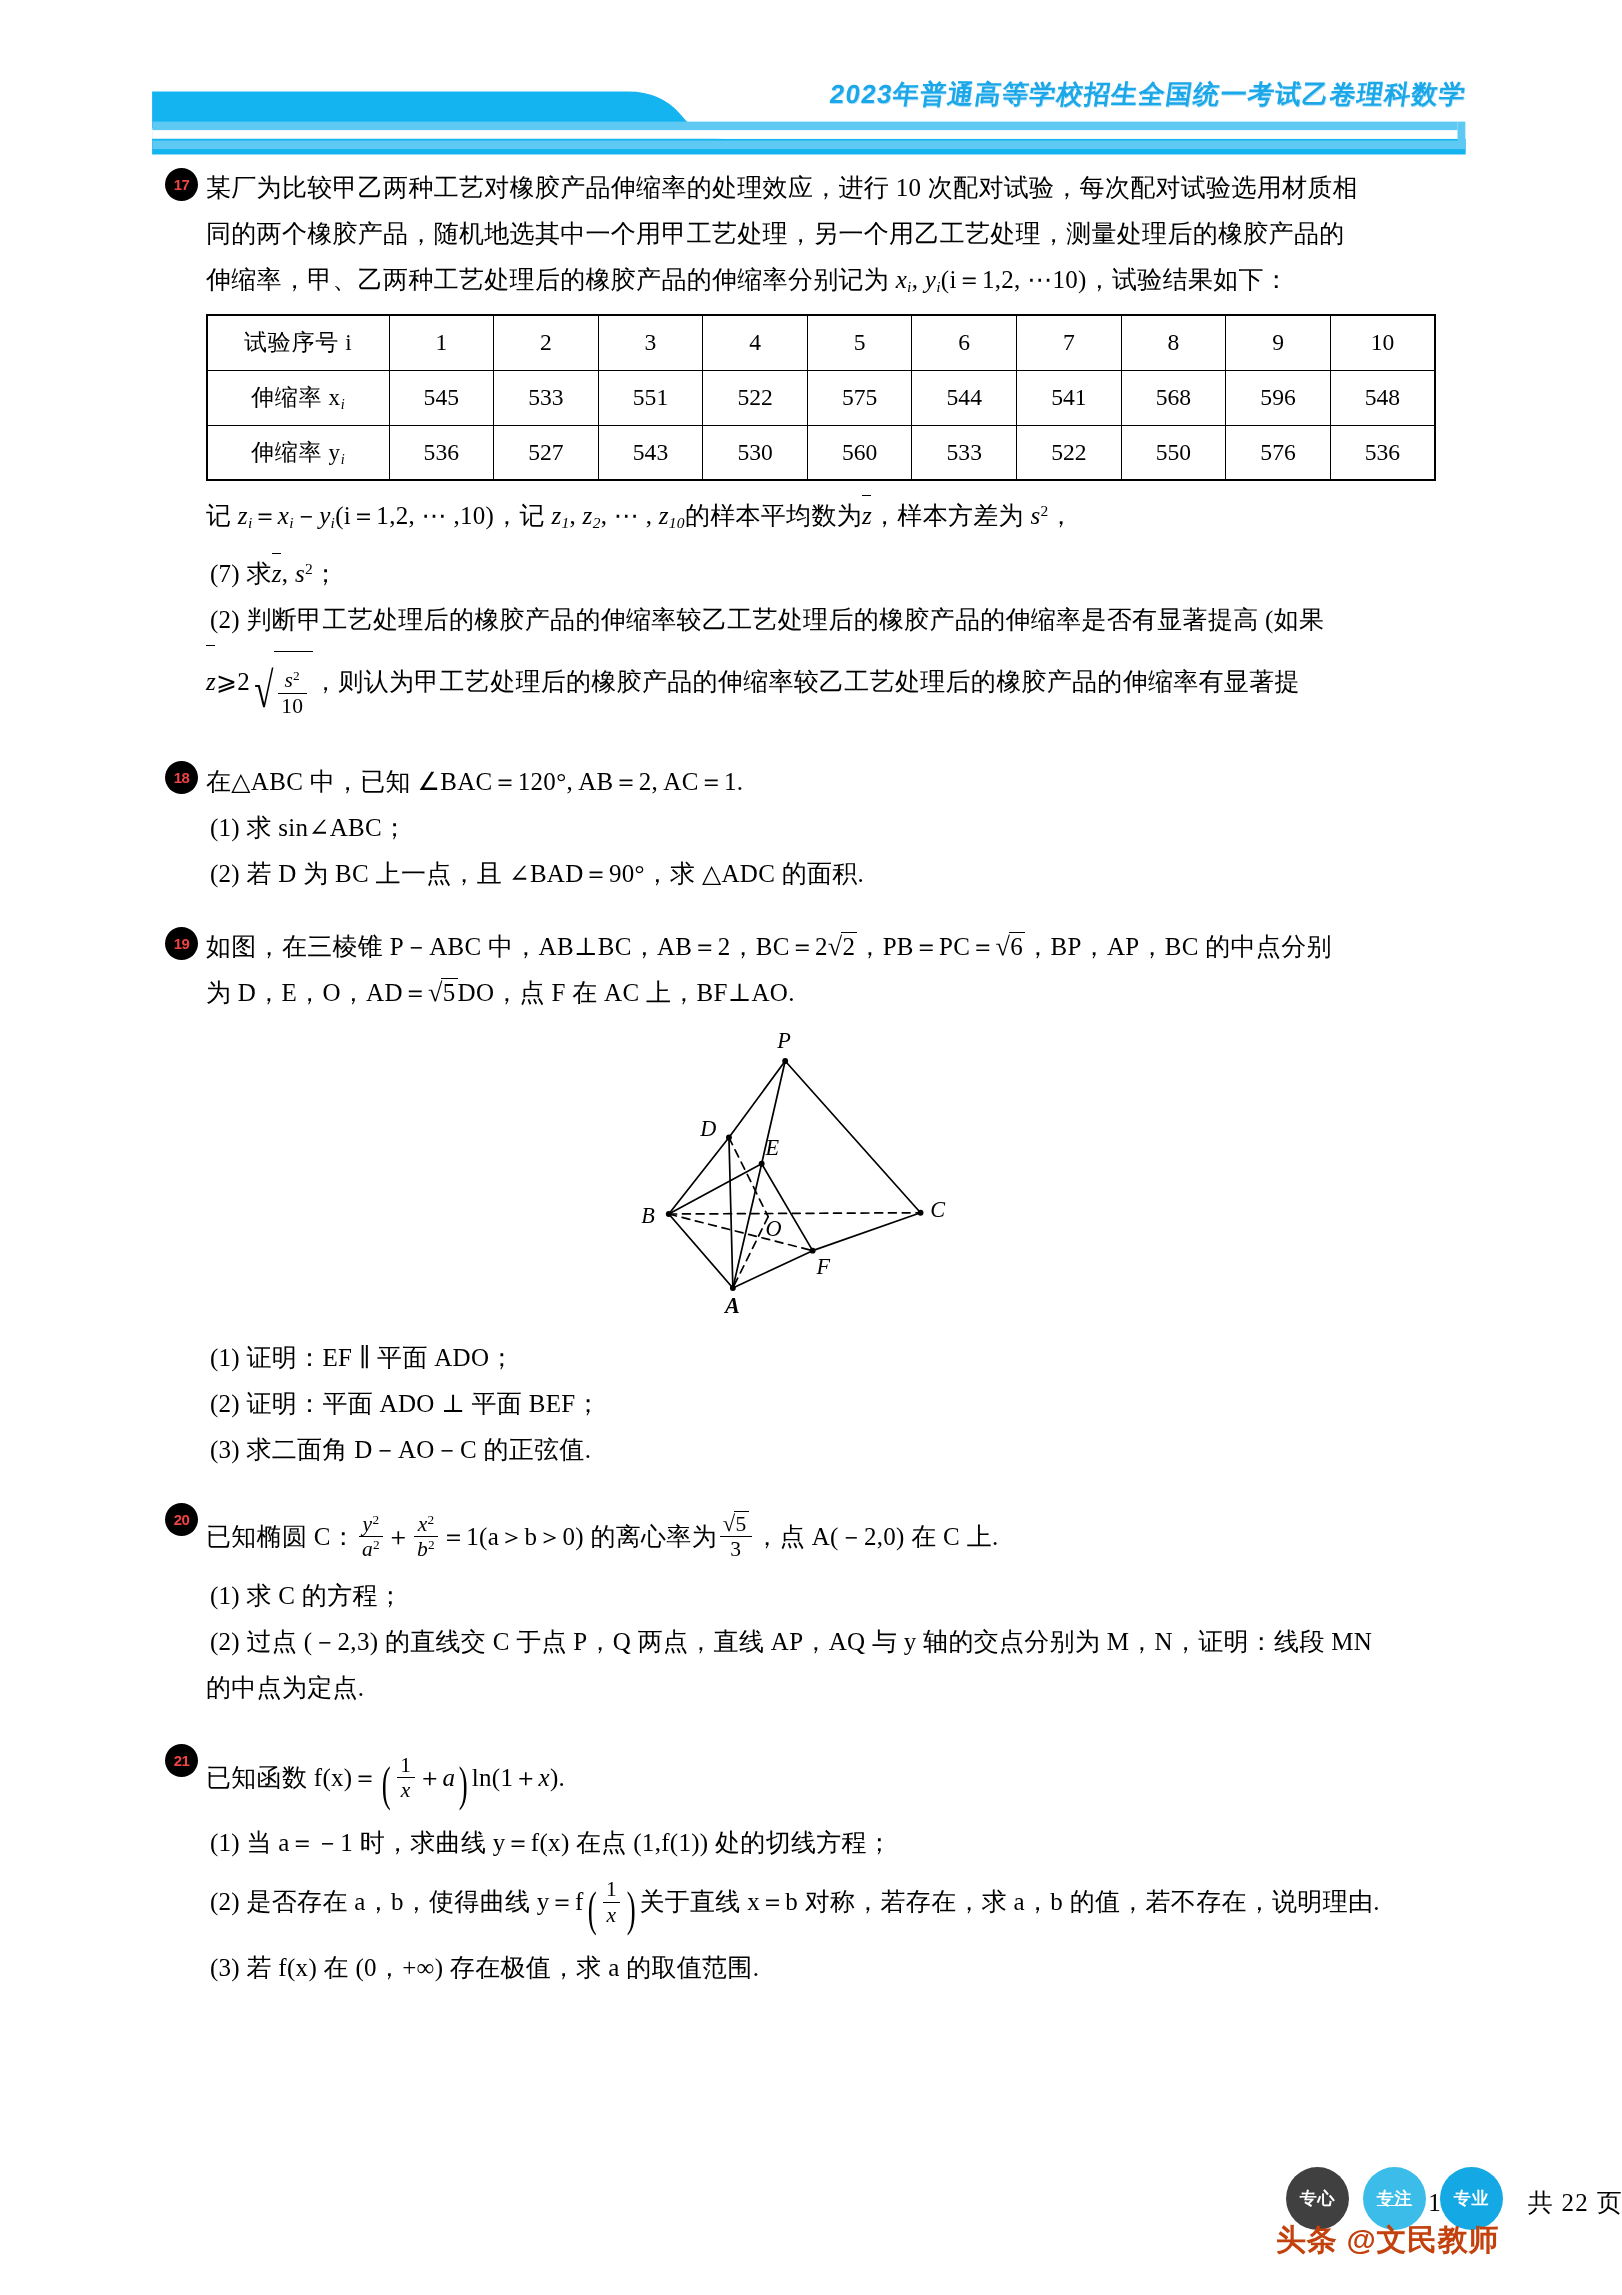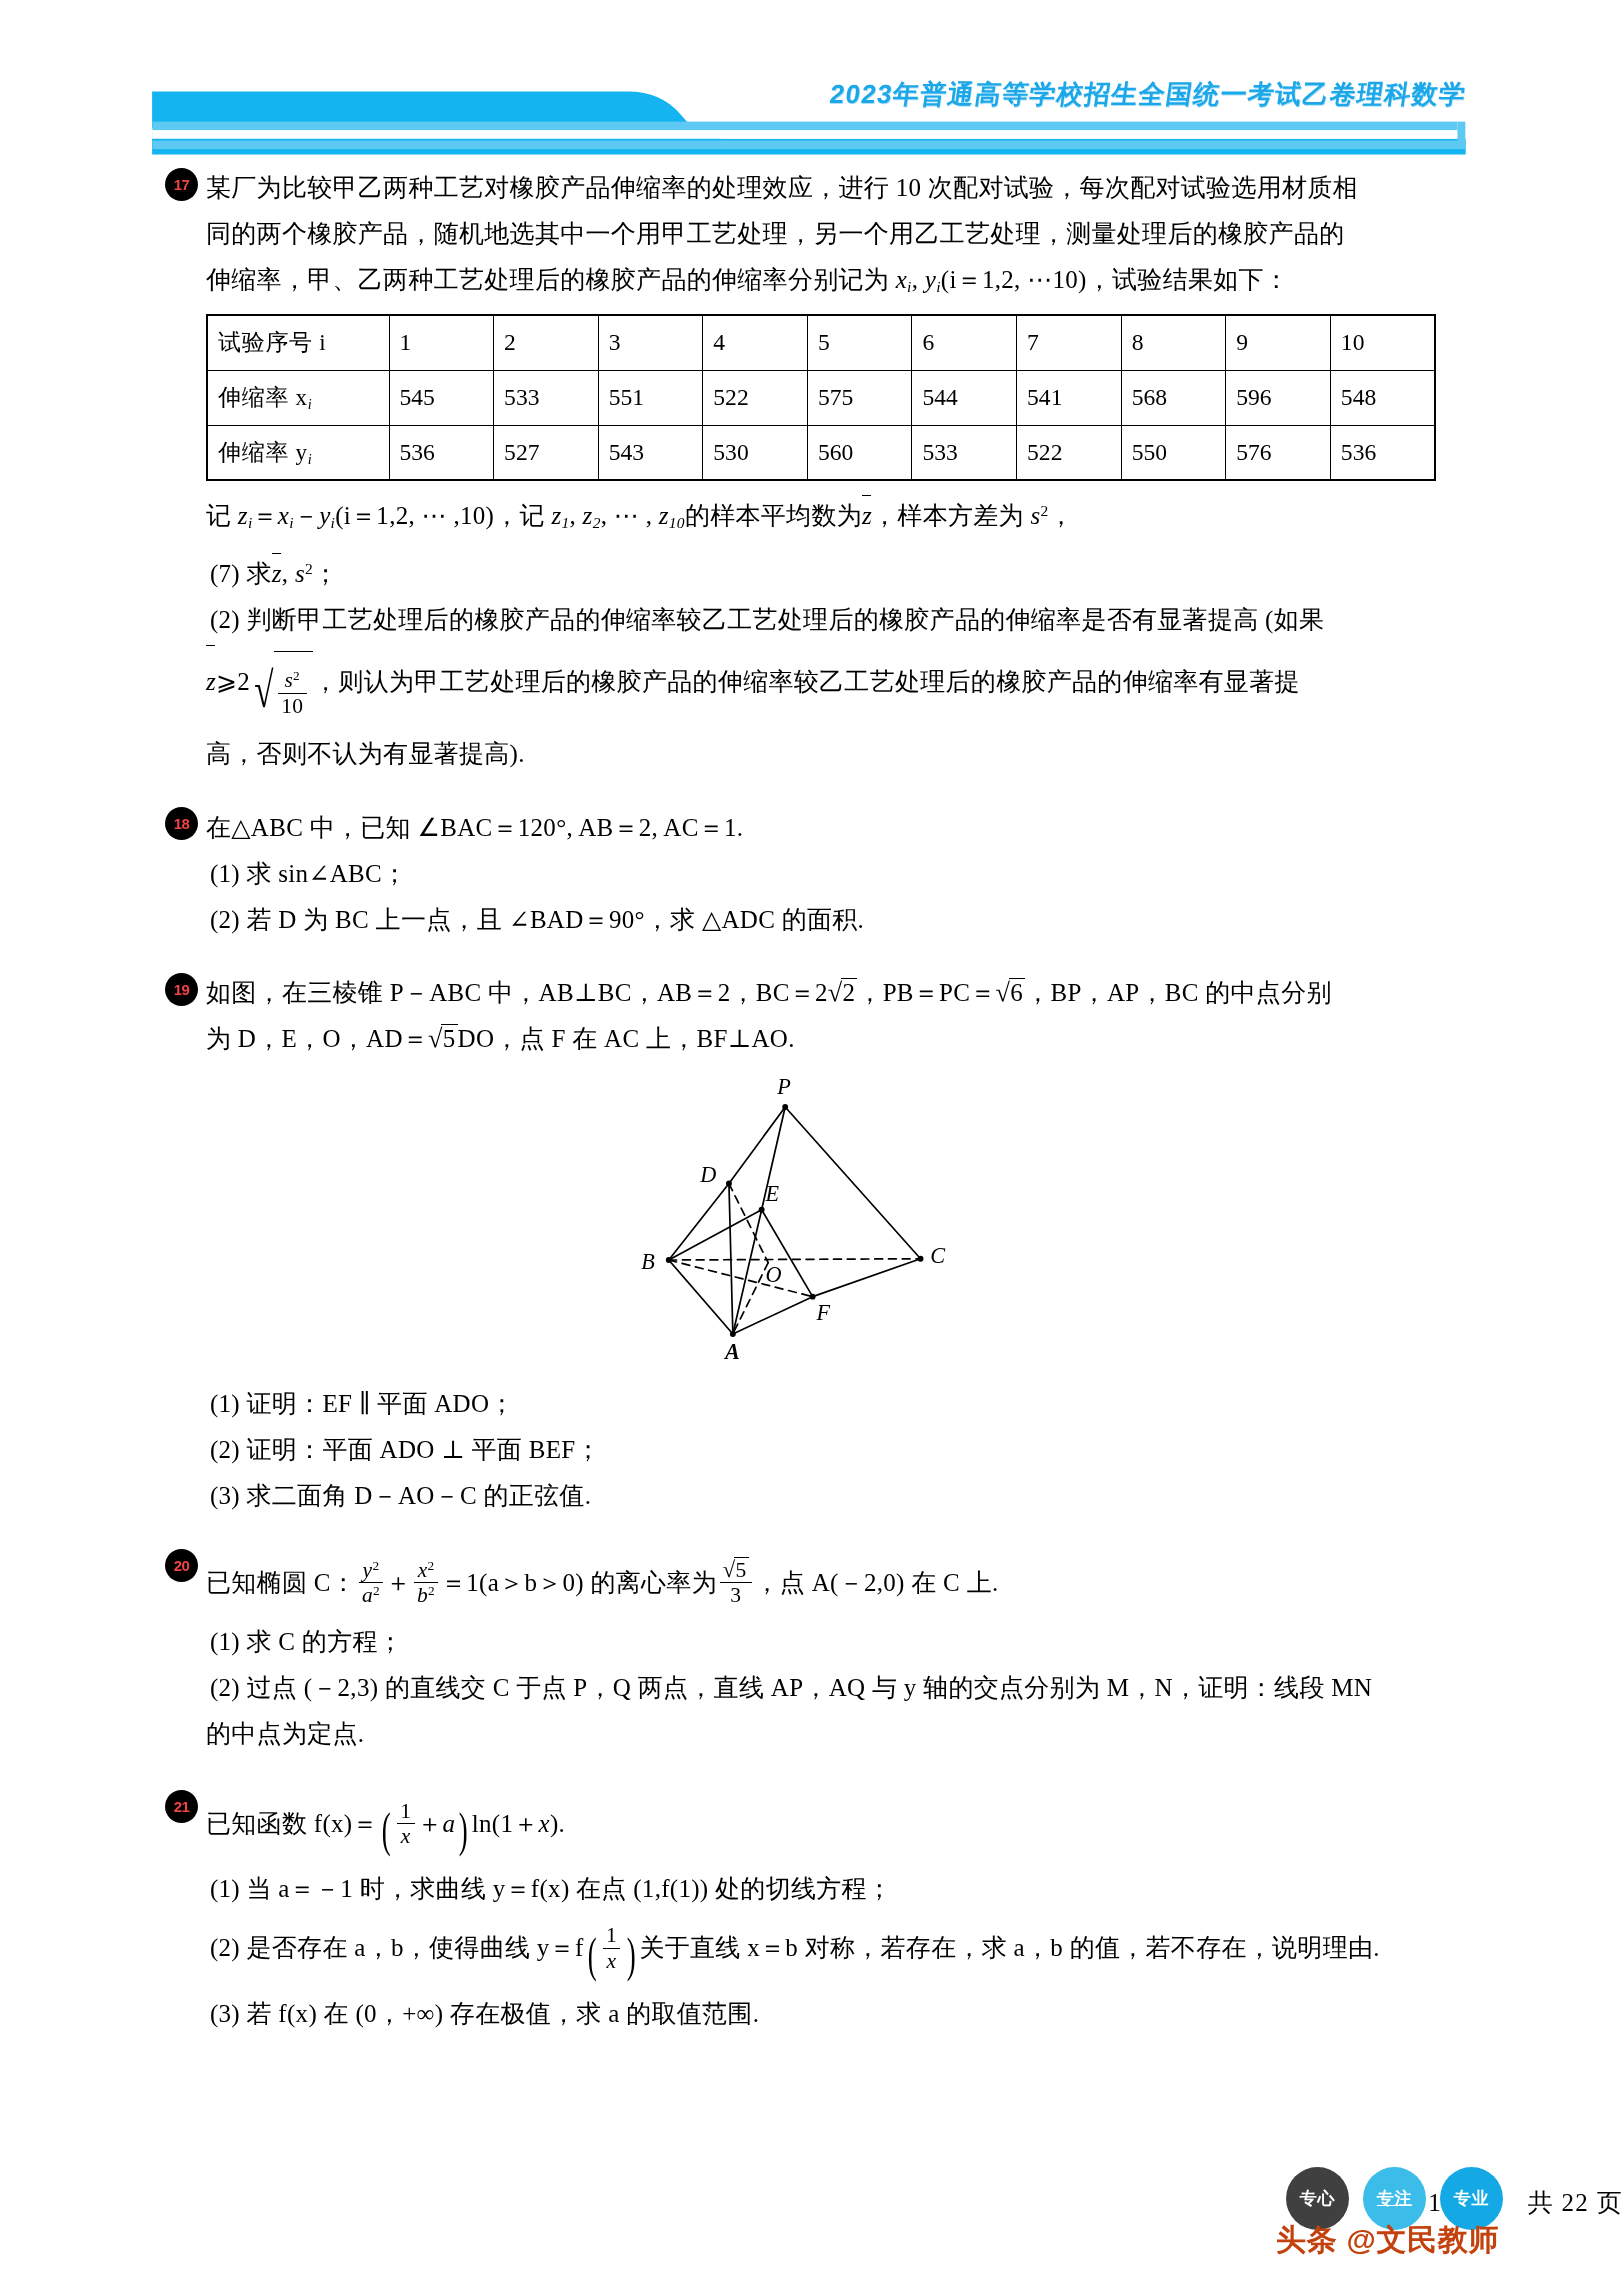--- a/index.html
+++ b/index.html
@@ -138,20 +138,21 @@
 
   
   .tbl-wrap { padding-left: 41px; margin: 3.9px 0 6.5px; }
   table.data {
     border-collapse: collapse;
     width: 1230px;
     table-layout: fixed;
   }
   table.data td {
     border: 1.3px solid #000;
+    text-align: center;
     font-size: 23.6px;
     height: 55px;
     padding: 10px;
   }
   table.data td.hd {
     width: 182px;
     font-size: 23px;
     letter-spacing: 0.7px;
   }
   table.data tr:first-child td { border-top-width: 2.6px; }
@@ -290,21 +291,20 @@
 
       <div class="qbody">
         <div class="line"><span>记</span><span class="mi"> z<sub class="s">i</sub></span><span class="mn">＝</span><span class="mi">x<sub class="s">i</sub></span><span class="mn">－</span><span class="mi">y<sub class="s">i</sub></span><span class="mn">(i＝1,2, ⋯ ,10)，</span><span>记</span><span class="mi"> z<sub class="s">1</sub></span><span class="mn">, </span><span class="mi">z<sub class="s">2</sub></span><span class="mn">, ⋯ , </span><span class="mi">z<sub class="s">10</sub></span><span>的样本平均数为</span><span class="ovl mi">z</span><span>，样本方差为</span><span class="mi"> s<sup class="s">2</sup></span><span class="mn">，</span></div>
 
         <div class="line sub"><span>(7) 求</span><span class="ovl mi"> z</span><span class="mn">, </span><span class="mi">s<sup class="s">2</sup></span><span class="mn">；</span></div>
 
         <div class="line sub">(2) 判断甲工艺处理后的橡胶产品的伸缩率较乙工艺处理后的橡胶产品的伸缩率是否有显著提高 (如果</div>
 
         <div class="line" style="line-height:77px"><span class="ovl mi">z</span><span class="mn">⩾2</span><span class="bigsqrt"><span class="rad">√</span><span class="rb"><span class="frac"><span class="num"><span class="mi">s<sup class="s">2</sup></span></span><span class="den mn">10</span></span></span></span><span>，则认为甲工艺处理后的橡胶产品的伸缩率较乙工艺处理后的橡胶产品的伸缩率有显著提</span></div>
 
-        <div class="line">高，否则不认为有显著提高).</div>
       </div>
     </div>
 
     <div class="qblock" style="margin-top:27.5px">
       <div class="qnum">18</div>
       <div class="qbody">
         <div class="line"><span>在△ABC 中，已知</span><span class="mn"> ∠BAC＝120°, AB＝2, AC＝1.</span></div>
         <div class="line sub">(1) 求 sin∠ABC；</div>
         <div class="line sub">(2) 若 D 为 BC 上一点，且 ∠BAD＝90°，求 △ADC 的面积.</div>
       </div>

